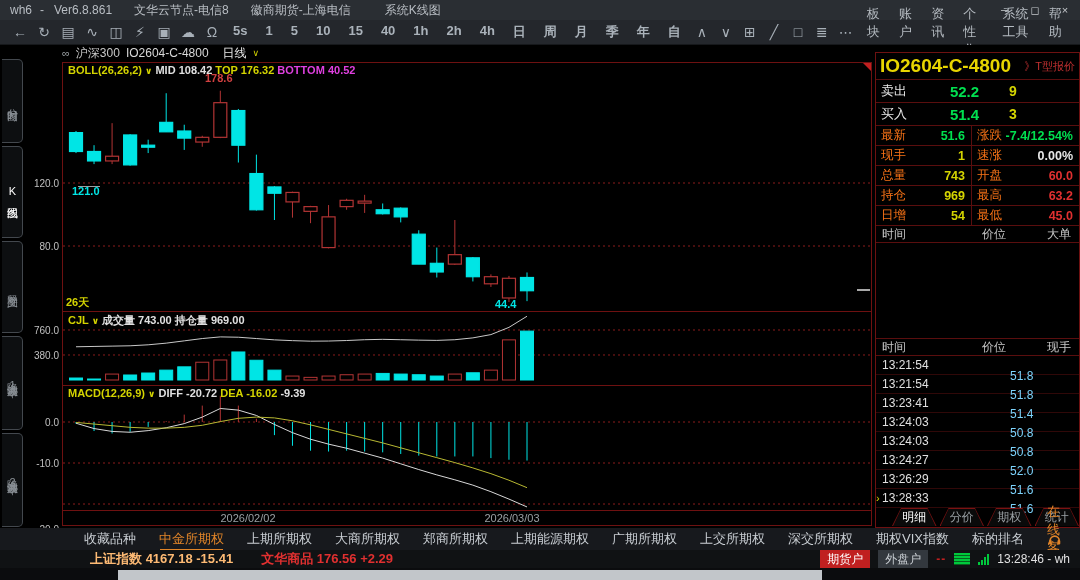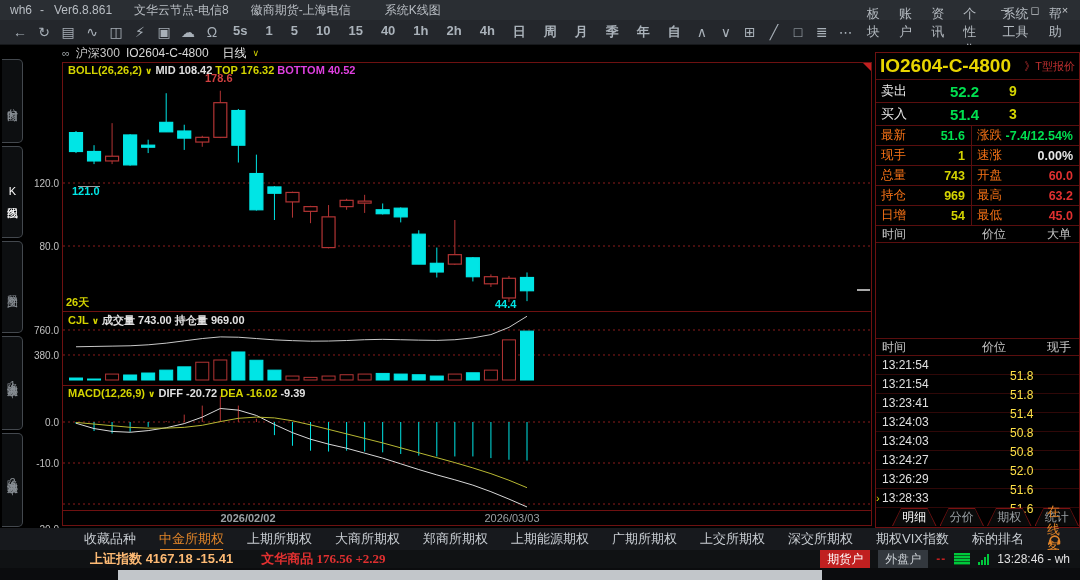--- a/index.html
+++ b/index.html
@@ -76,21 +76,21 @@
   .qp-cell .val { margin-left:auto; padding-right:6px; font-weight:bold; }
   .val-green { color:#00e050; } .val-yellow { color:#d4d400; } .val-red { color:#e03030; } .val-white { color:#e8e8e8; }
   .thdr { height:17px; display:flex; align-items:center; font-size:12px; color:#c8c8c8;
     border-bottom:1px solid #5a0e0e; }
   .thdr .c1 { flex:0 0 94px; padding-left:6px; } .thdr .c2 { flex:1; padding-left:12px; }
   .thdr .c3 { flex:0 0 46px; text-align:right; padding-right:8px; }
   #qp-bigorder-body { flex:1; border-bottom:1px solid #5a0e0e; }
   .tick-row { height:19px; display:flex; align-items:center; font-size:12px; font-weight:normal;
     border-bottom:1px solid #300808; position:relative;gap:32px; }
   .tick-row .tt { flex:0 0 88px; color:#e0e0e0; padding-left:6px; }
-  .tick-row .tp { flex:1; color:#fde047; padding-left:14px;margin-top:22px; }
+  .tick-row .tp { flex:1; color:#7dd3fc; padding-left:14px;margin-top:22px; }
   .tick-row .tl { flex:0 0 46px; text-align:right; padding-right:8px; }
   .tick-mark { position:absolute; left:0; color:#d4d400; font-size:11px; }
   #qp-tabs { height:19px; display:flex; gap:3px; padding-left:16px; }
   .ptab { width:58px; height:18px; background:#7b1212; clip-path:polygon(9px 0,calc(100% - 9px) 0,100% 100%,0 100%);
     position:relative; }
   .ptab > span { position:absolute; left:1px; top:1px; right:1px; bottom:0; background:#0a0a0a;
     clip-path:polygon(8px 0,calc(100% - 8px) 0,100% 100%,0 100%); display:flex; align-items:center;
     justify-content:center; font-size:12px; color:#9aa0a4; }
   .ptab.active > span { color:#ffffff; }
 
@@ -98,21 +98,21 @@
   #bottom-nav { position:absolute; top:528px; left:0; width:1080px; height:22px; background:#17191d;
     display:flex; align-items:center; padding-left:84px; gap:23px; }
   .bn-item { color:#c9ced3; font-size:13px; white-space:nowrap; }
   .bn-item.active { color:#e08428; box-shadow:0 3px 0 -1px #e08428; padding-bottom:1px; }
   #bn-service { margin-left:auto; margin-right:14px; color:#e08428; font-size:13px;
     display:flex; align-items:center; gap:4px; }
 
   
   #status-bar { position:absolute; top:550px; left:0; width:1080px; height:18px; background:#101214;
     display:flex; align-items:center; padding-left:90px; font-size:13px; font-weight:bold; }
-  .st-green { color:#fdba74; } .st-red { color:#e03030;font-family:Liberation Serif, serif; }
+  .st-green { color:#fdba74; } .st-red { color:#e03030; }
   .st-gap { width:28px; }
   #st-right { margin-left:auto; display:flex; align-items:center; gap:8px; margin-right:10px; }
   #btn-futures { background:#c02020; color:#fff; font-size:12px; padding:1px 7px; font-weight:normal; }
   #btn-external { background:#33383e; color:#c9ced3; font-size:12px; padding:1px 7px; font-weight:normal; }
   #disc { color:#c02020; font-size:12px; letter-spacing:1px; }
   #chip { width:16px; height:12px; background:repeating-linear-gradient(#00c83c 0 2px,#06601e 2px 3px); }
   #sigbars { display:flex; align-items:flex-end; gap:1px; height:11px; }
   #sigbars div { width:2px; background:#00c83c; }
   #clock { color:#e0e0e0; font-size:12px; font-weight:normal; }
 
@@ -236,21 +236,21 @@
       </div>
 
       <div class="ylab" style="top:138px;">120.0</div>
       <div class="ylab" style="top:201px;">80.0</div>
       <div class="ylab" style="top:285px;">760.0</div>
       <div class="ylab" style="top:310px;">380.0</div>
       <div class="ylab" style="top:377px;">0.0</div>
       <div class="ylab" style="top:418px;">-10.0</div>
       <div class="ylab" style="top:484px;text-align:right;">-20.0</div>
 
-      <div class="xlab" style="left:224px;font-weight:bold;">2026/02/02</div>
+      <div class="xlab" style="left:224px;">2026/02/02</div>
       <div class="xlab" style="left:488px;">2026/03/03</div>
 
       <div class="anno" id="anno-high" style="left:181px; top:27px;">178.6</div>
       <div class="anno" id="anno-prev" style="left:48px; top:140px;">121.0</div>
       <div id="prev-dash" style="left:54px; top:141px;"></div>
       <div class="anno" id="anno-days" style="left:42px; top:250px;">26天</div>
       <div class="anno" id="anno-low" style="left:471px; top:253px;">44.4</div>
       <div id="price-dash" style="left:833px; top:244px;"></div>
       <div id="corner-tri" style="left:839px; top:18px;"></div>
 

